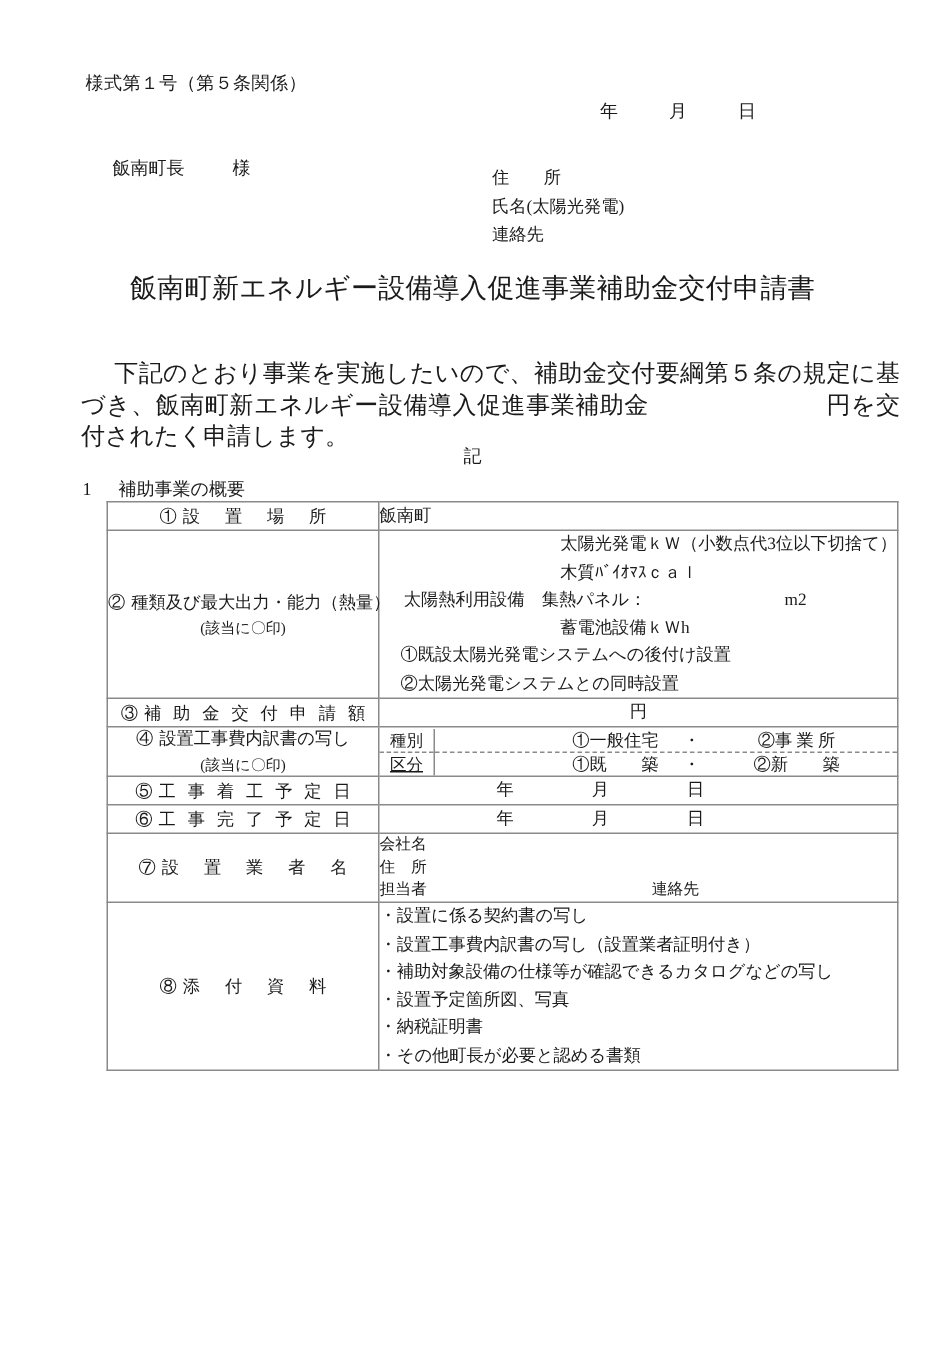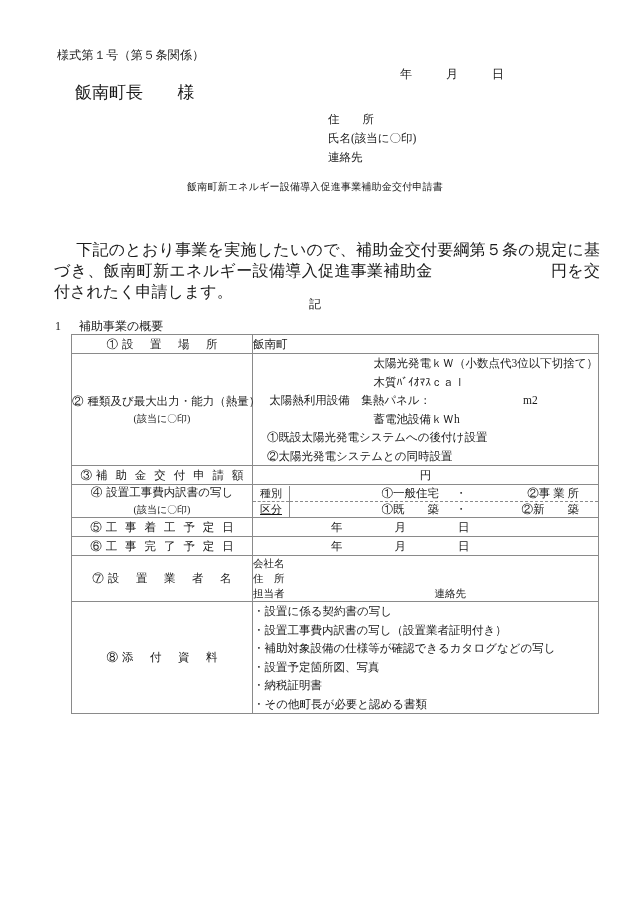--- a/index.html
+++ b/index.html
@@ -39,42 +39,42 @@
     top: 66px;
     width: 200px;
     font-size: 12px;
     display: flex;
     gap: 34px;
     white-space: nowrap;
   }
   .addressee {
     position: absolute;
     left: 75px;
-    top: 81px;
-    font-size: 17px;
+    top: 104px;
+    font-size: 12px;
     white-space: nowrap;
   }
   .addressee .gap { display: inline-block; width: 26px; }
 
   .applicant-block {
     position: absolute;
     left: 328px;
     top: 110px;
     font-size: 11.5px;
     line-height: 19px;
   }
   .applicant-block div { white-space: nowrap; }
 
   .doc-title {
     position: absolute;
     left: 0;
     top: 180px;
     width: 630px;
     text-align: center;
-    font-size: 10px;
+    font-size: 18px;
     letter-spacing: 0.2px;
     white-space: nowrap;
   }
 
   .body-para {
     position: absolute;
     left: 54px;
     top: 239px;
     width: 546px;
     font-size: 16px;
@@ -176,21 +176,21 @@
     font-size: 11px;
     white-space: nowrap;
   }
   .nest-val {
     padding: 3px 0 3px 0;
     text-align: center;
     white-space: nowrap;
   }
   .nest-val .opt1 { display: inline-block; min-width: 96px; text-align: right; padding-left: 34px;}
   .nest-val .dot { display: inline-block; width: 44px; text-align: center; }
-  .nest-val .opt2 { display: inline-block; min-width: 96px; text-align: right; }
+  .nest-val .opt2 { display: inline-block; min-width: 96px; text-align: center; }
   .dashed-top { border-top: 1px dashed #8a8a8a !important; text-decoration: underline; }
 
   
   .installer {
     padding: 4px 8px;
     font-size: 10.5px;
     line-height: 15px;
   }
   .installer .line { white-space: nowrap; }
   .installer .contact { display: inline-block; margin-left: 150px; }
@@ -216,21 +216,21 @@
   </div>
 
   <div class="addressee">
     <span>飯南町長</span>
     <span class="gap"></span>
     <span>様</span>
   </div>
 
   <div class="applicant-block">
     <div>住　　所</div>
-    <div>氏名(該当に〇印)</div>
+    <div>氏名(太陽光発電)</div>
     <div>連絡先</div>
   </div>
 
   <div class="doc-title">飯南町新エネルギー設備導入促進事業補助金交付申請書</div>
 
   <div class="body-para">
     <span class="indent"></span><span>下記のとおり事業を実施したいので、補助金交付要綱第５条の規定に基づき、飯南町新エネルギー設備導入</span><span>促進事業補助金</span><span class="amount-gap"></span><span>円を交付されたく申請します。</span>
   </div>
 
   <div class="ki">記</div>

